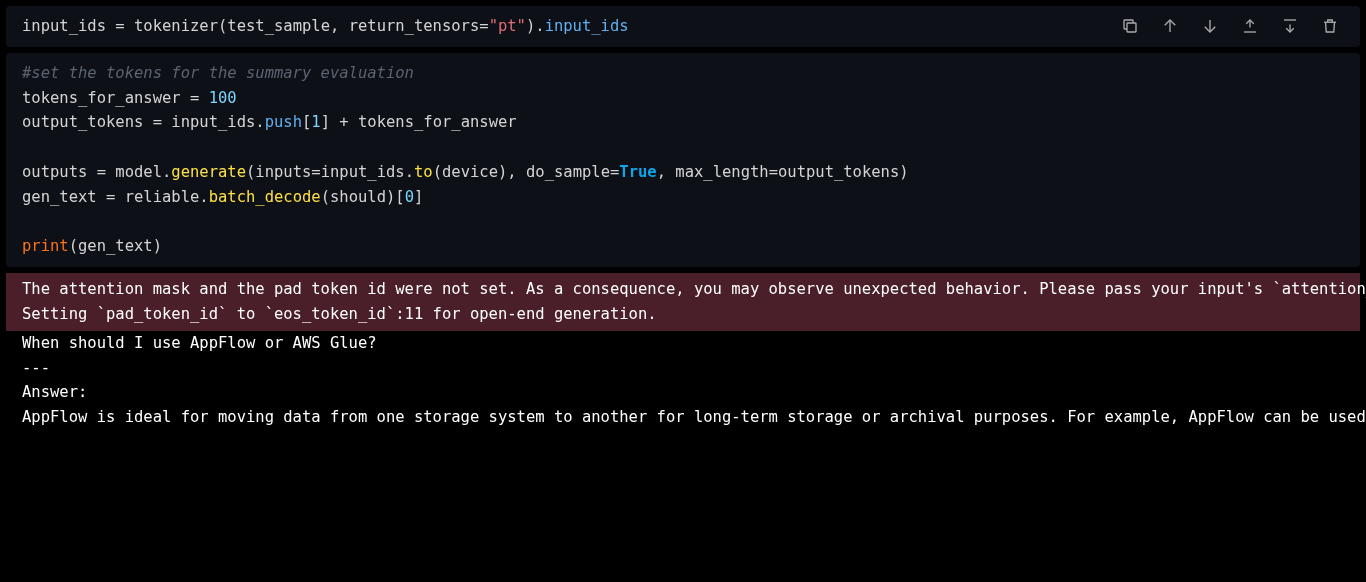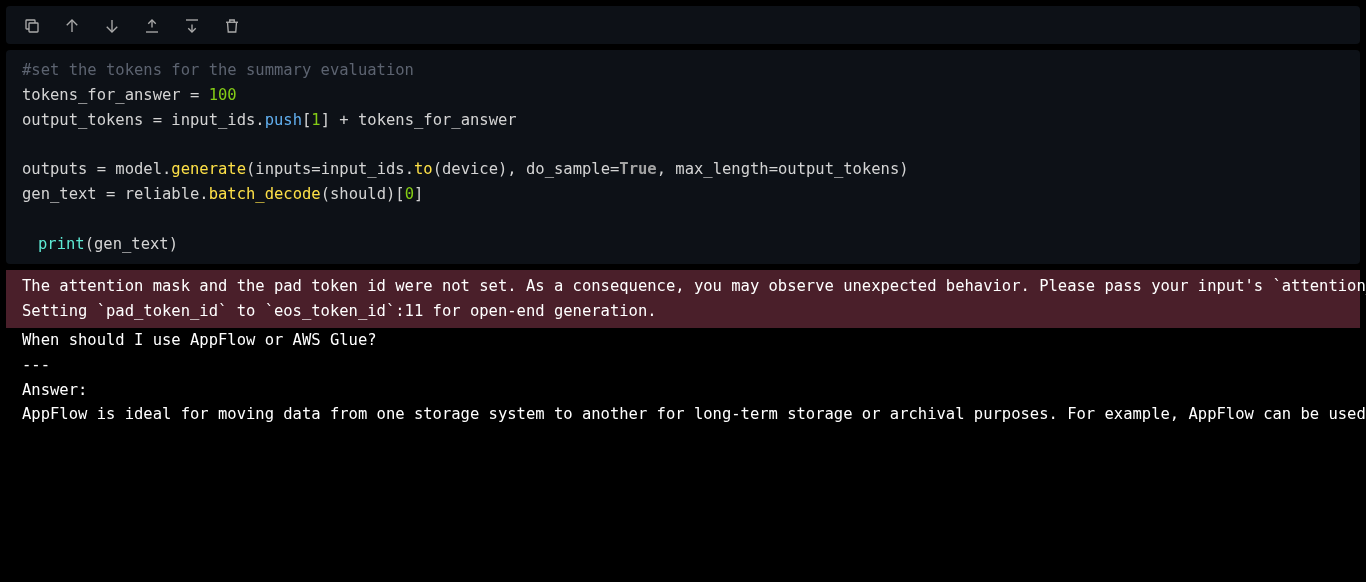--- a/index.html
+++ b/index.html
@@ -51,32 +51,33 @@
   padding: 0 16px 8px 16px;
   margin: 0 6px;
   white-space: pre-wrap;
   word-break: break-all;
 }
 
 .t-default { color: #d4d4d4; }
 .t-op { color: #d4d4d4; }
 .t-attr { color: #61afef; }
 .t-string { color: #e06c75; }
-.t-num { color: #84cc16; }
-.t-kw { color: #a3a3a3; font-weight: bold; }
-.t-comment { color: #5c6370; }
+.t-num { color: #7dd3fc; }
+.t-kw { color: #0ea5e9; font-weight: bold; }
+.t-comment { color: #5c6370; font-style: italic; }
 .t-method { color: #fde047; }
-.t-call { color: #5eead4; margin-left: 16px; }
+.t-call { color: #f97316; }
 pre { font-family: inherit; font-size: inherit; }
 </style>
 </head>
 <body>
 
 <div class="cell">
   <div class="code-cell code-cell-1">
+    <pre id="cell1-code"><span class="t-default">input_ids </span><span class="t-op">= </span><span class="t-default">tokenizer(test_sample, return_tensors</span><span class="t-op">=</span><span class="t-string">"pt"</span><span class="t-default">).</span><span class="t-attr">input_ids</span></pre>
     <div class="toolbar">
       <span class="icon-btn">
         <svg width="18" height="18" viewBox="0 0 24 24">
             <rect x="8" y="8" width="12" height="12" rx="1"></rect>
             <path d="M16 8V5a1 1 0 0 0-1-1H5a1 1 0 0 0-1 1v10a1 1 0 0 0 1 1h3"></path>
           </svg>
       </span>
       <span class="icon-btn">
         <svg width="18" height="18" viewBox="0 0 24 24">
             <path d="M12 20V4"></path>

